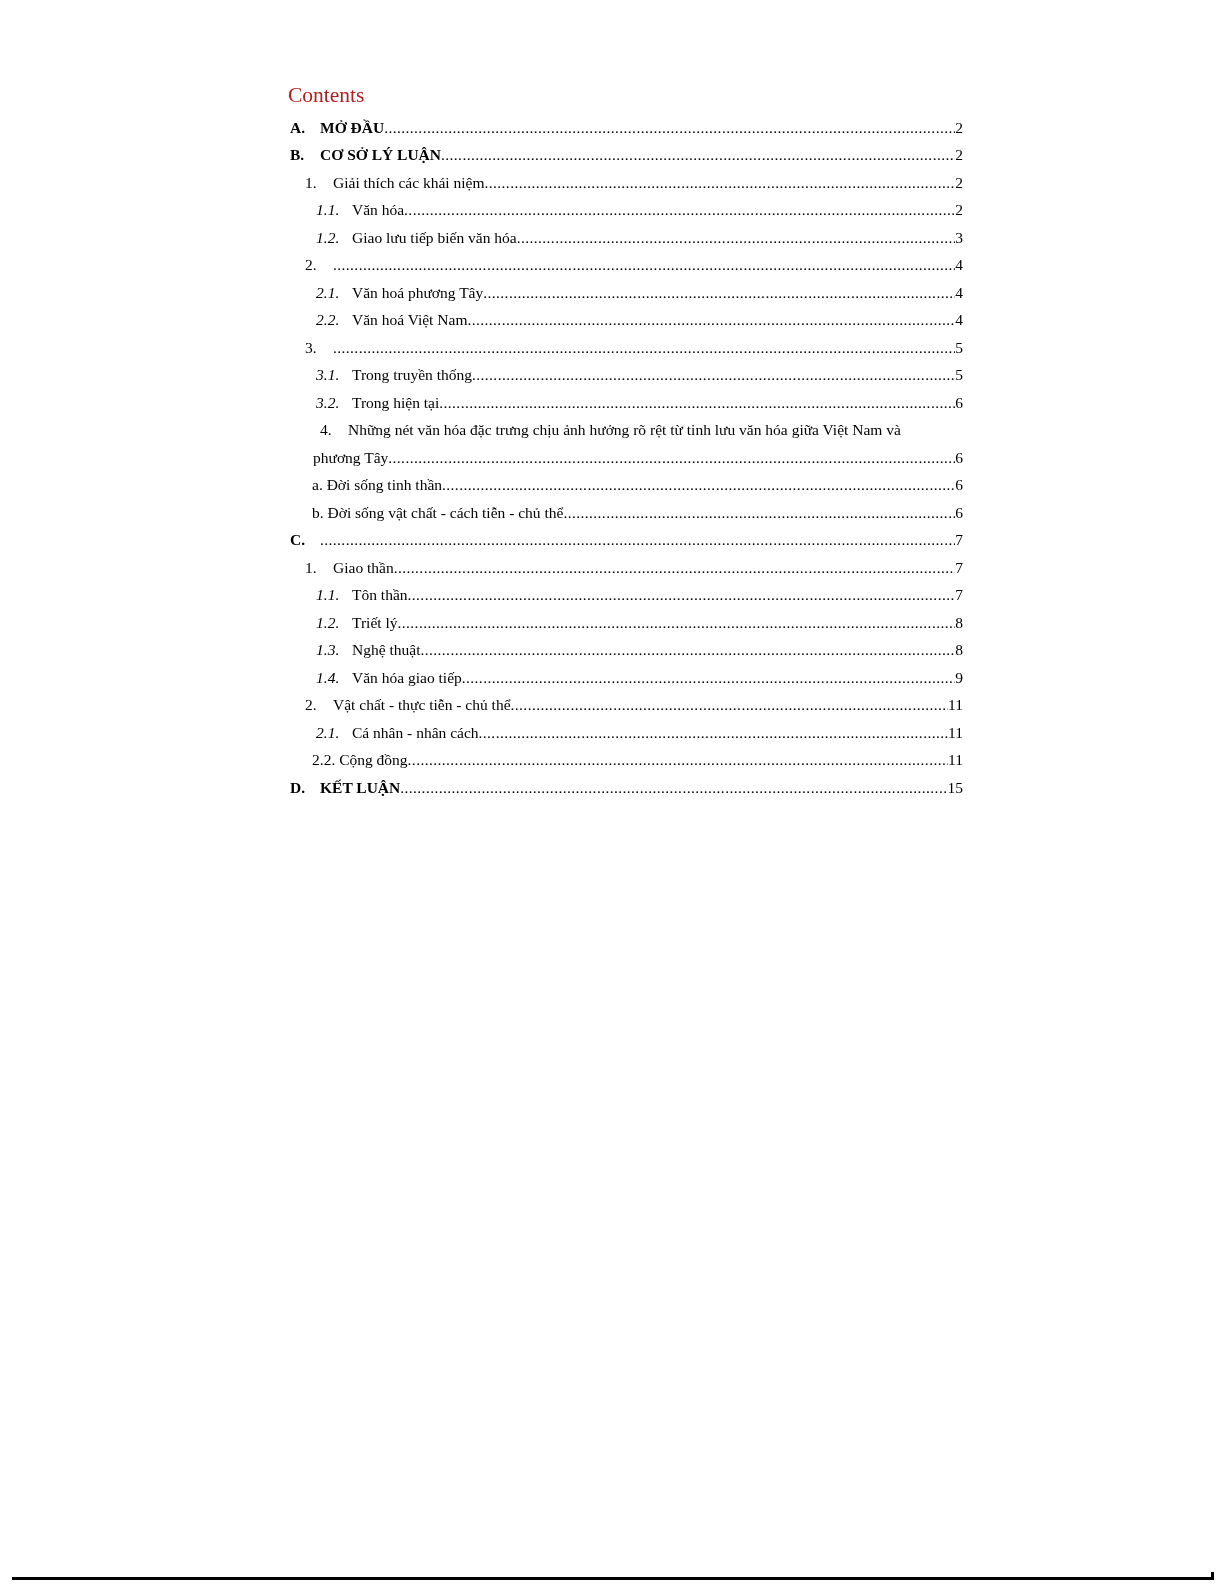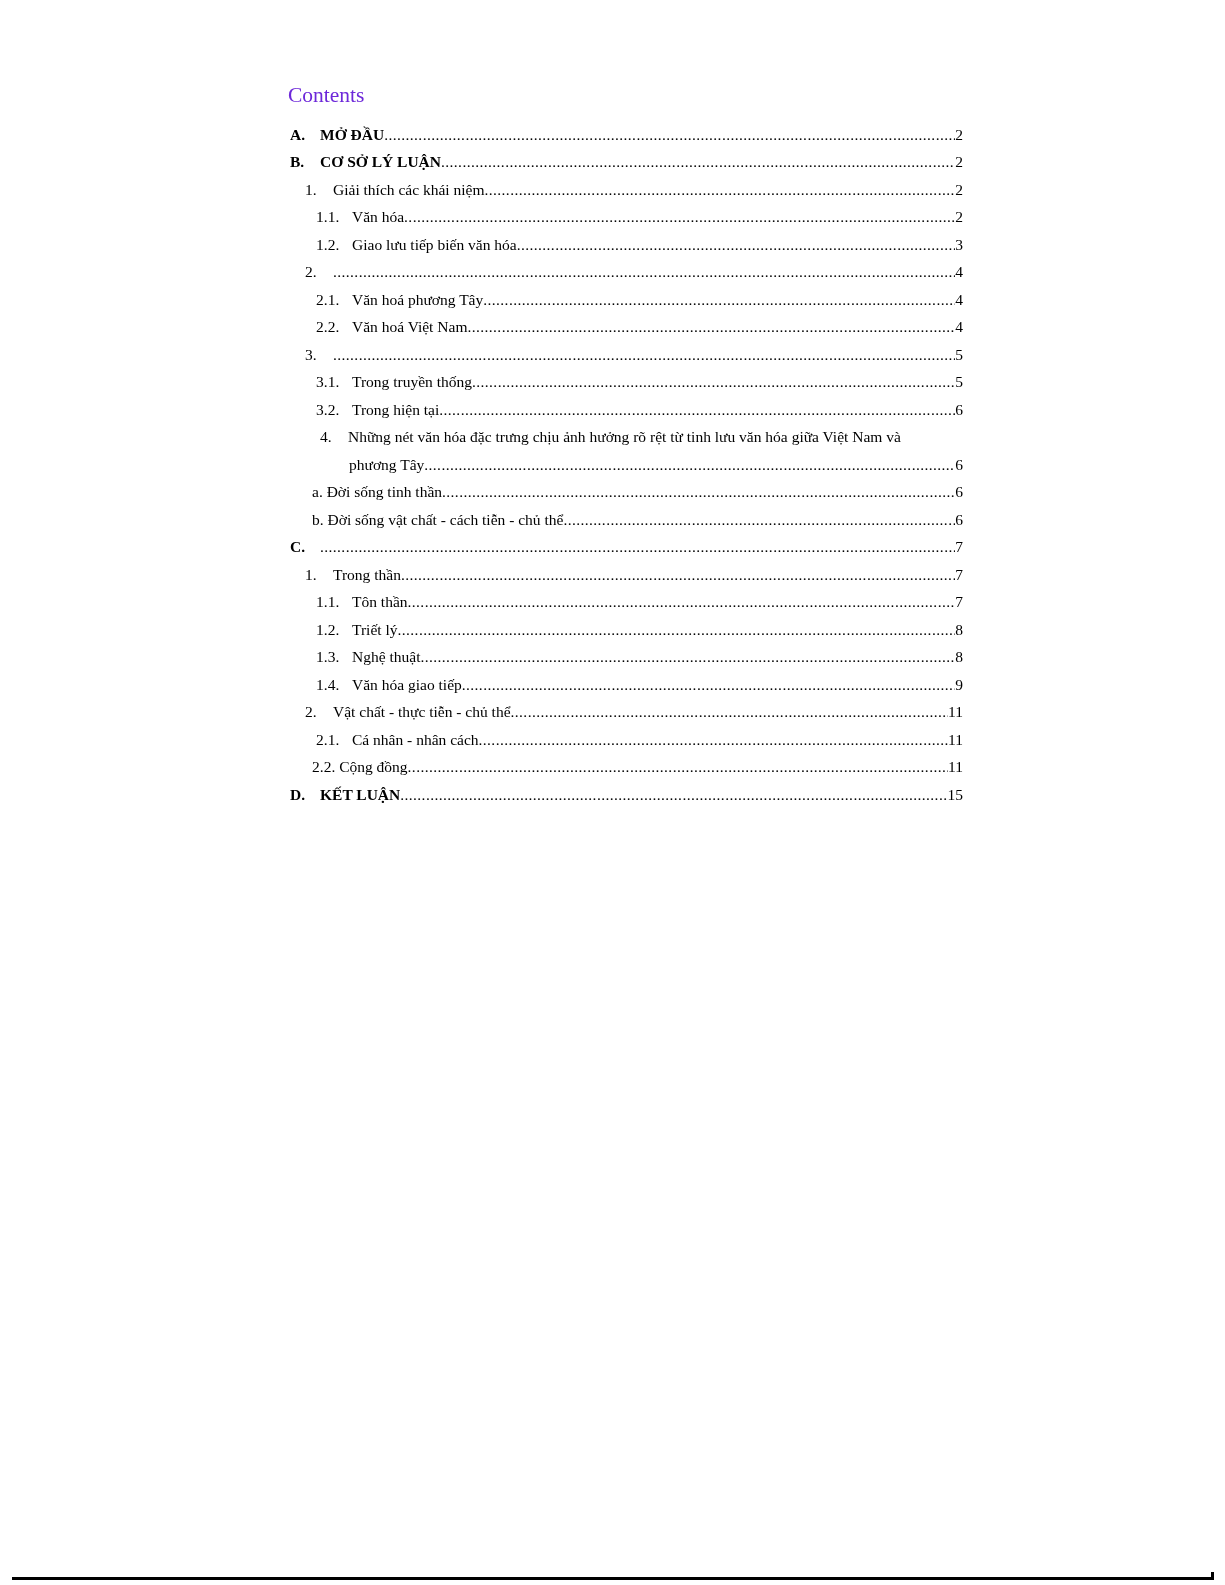--- a/index.html
+++ b/index.html
@@ -19,25 +19,25 @@
     width: 1225px; height: 1585px;
     background: #ffffff;
   }
   .content {
     position: absolute;
     left: 290px;
     top: 0;
     width: 673px;
   }
   .toc-title {
-    margin: 82px 0 12px -2px;
+    margin: 82px 0 5px -2px;
     font-size: 21.5px;
     line-height: 26.5px;
     font-weight: 400;
-    color: #6d28d9;
+    color: #b91c1c;
   }
   .toc { width: 673px; }
   .toc-entry {
     display: flex;
     align-items: baseline;
     line-height: 27.5px;
     font-size: 15.5px;
     white-space: nowrap;
   }
   .marker { flex: 0 0 auto; }
@@ -49,35 +49,35 @@
     white-space: nowrap;
     letter-spacing: 0.4px;
     font-weight: 400;
   }
   .pagenum { flex: 0 0 auto; font-weight: 400; }
 
   .lv0 .marker { width: 30px; }
   .lv1 { padding-left: 15px; }
   .lv1 .marker { width: 28px; }
   .lv2 { padding-left: 26px; }
-  .lv2 .marker { width: 36px; }
+  .lv2 .marker { width: 36px; font-style: italic; }
   .inline { padding-left: 22px; }
   .bold .marker, .bold .etext { font-weight: 700; }
 
   .wrap { display: block; }
   .wrap .wline {
     display: flex;
     align-items: baseline;
     line-height: 27.5px;
     font-size: 15.5px;
     white-space: nowrap;
   }
   .wrap .wline1 { padding-left: 15px; }
   .wrap .wline1 .marker { width: 28px; }
-  .wrap .wline2 { padding-left: 8px; margin-left: 36px; }
+  .wrap .wline2 { padding-left: 8px; }
 
   .page-edge-line {
     position: absolute;
     left: 12px;
     top: 1577px;
     width: 1202px;
     height: 3px;
     background: #000000;
   }
   .page-edge-tick {
@@ -183,21 +183,21 @@
     <span class="leader">............................................................................................................................................................................................................................................................................................................</span>
     <span class="pagenum">6</span>
   </div>
         <div class="toc-entry lv0 bold">
     <span class="marker">C.</span>
     <span class="leader">............................................................................................................................................................................................................................................................................................................</span>
     <span class="pagenum">7</span>
   </div>
         <div class="toc-entry lv1">
     <span class="marker">1.</span>
-    <span class="etext">Trong thần</span>
+    <span class="etext">Giao thần</span>
     <span class="leader">............................................................................................................................................................................................................................................................................................................</span>
     <span class="pagenum">7</span>
   </div>
         <div class="toc-entry lv2">
     <span class="marker">1.1.</span>
     <span class="etext">Tôn thần</span>
     <span class="leader">............................................................................................................................................................................................................................................................................................................</span>
     <span class="pagenum">7</span>
   </div>
         <div class="toc-entry lv2">

